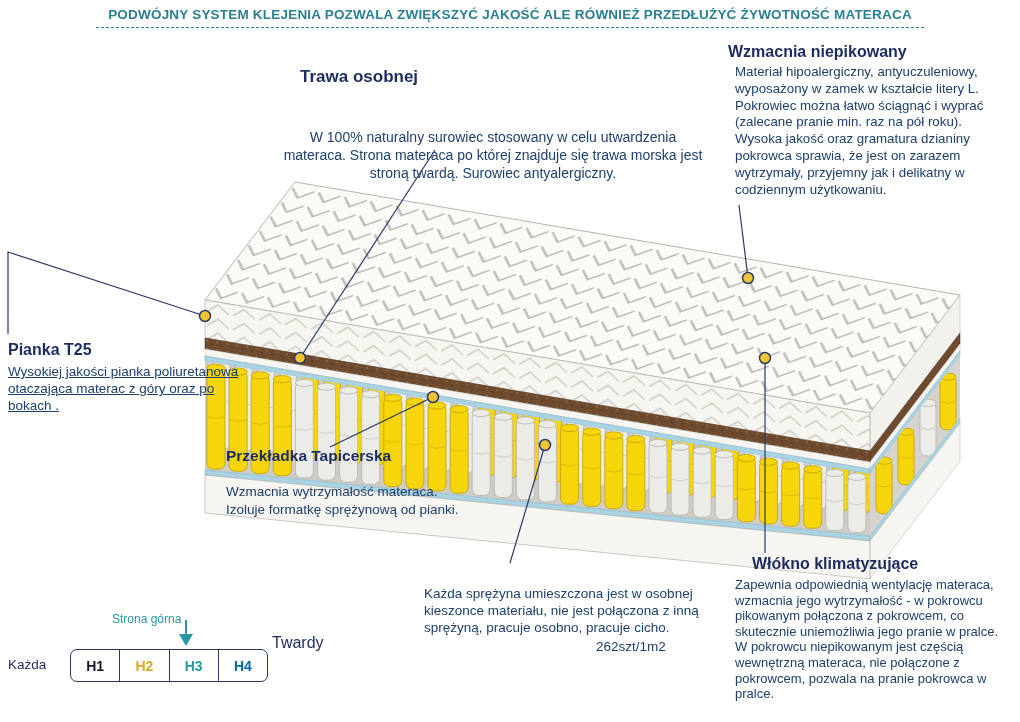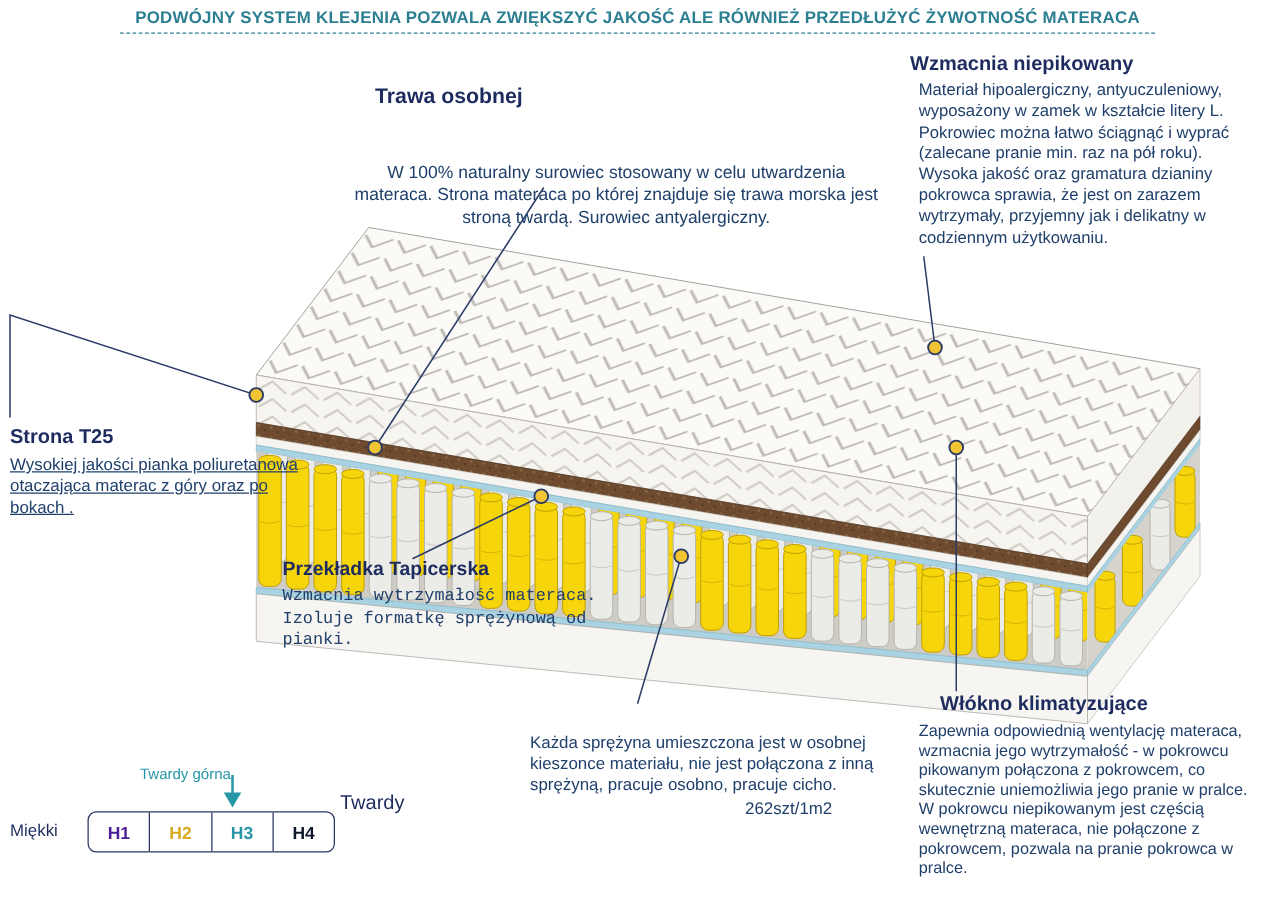--- a/index.html
+++ b/index.html
@@ -12,21 +12,21 @@
              color:#2b7f91;font-weight:bold;font-size:13.5px;letter-spacing:.2px;}
   .c-title{position:absolute;font-weight:bold;color:#1d2b5f;}
   .c-body{position:absolute;color:#20406b;}
   .t-trawa-title{left:300px;top:67px;font-size:17px;}
   .t-trawa-body{left:283px;top:91px;width:420px;text-align:center;font-size:14px;line-height:18px;margin-top:37px;}
   .t-pokro-title{left:728px;top:43px;font-size:16px;}
   .t-pokro-body{left:735px;top:64px;width:274px;font-size:13.3px;line-height:16.8px;}
   .t-pianka-title{left:8px;top:341px;font-size:16px;}
   .t-pianka-body{left:8px;top:363px;width:242px;font-size:13.5px;line-height:17px;text-decoration:underline;}
   .t-przek-title{left:226px;top:447px;font-size:15.5px;}
-  .t-przek-body{left:226px;top:469px;width:290px;font-size:13.5px;line-height:17.5px;font-family:Liberation Mono, monospace;}
+  .t-przek-body{left:226px;top:483px;width:290px;font-size:13.5px;line-height:17.5px;}
   .t-sprez-title{left:424px;top:564px;font-size:15px;}
   .t-sprez-body{left:424px;top:585px;width:294px;font-size:13.5px;line-height:17px;}
   .t-sprez-density{left:596px;top:639px;font-size:13.5px;}
   .t-wlokno-title{left:752px;top:555px;font-size:16px;}
   .t-wlokno-body{left:735px;top:577px;width:277px;font-size:13px;line-height:15.6px;}
   .t-strona{left:112px;top:612px;font-size:12px;color:#2796a5;position:absolute;}
   .t-miekki{left:8px;top:657px;font-size:13.5px;color:#1d2b5f;position:absolute;}
   .t-twardy{left:272px;top:634px;font-size:16px;color:#1d2b5f;position:absolute;}
   .scale-box{left:70px;top:649px;width:196px;height:31px;border:1.5px solid #2a3560;
              border-radius:7px;display:flex;position:absolute;background:#fff;}
@@ -445,38 +445,38 @@
   <div class="abs hdr">
     <span class="hdr-inner">PODWÓJNY SYSTEM KLEJENIA POZWALA ZWIĘKSZYĆ JAKOŚĆ ALE RÓWNIEŻ PRZEDŁUŻYĆ ŻYWOTNOŚĆ MATERACA</span>
   </div>
 
   <div class="c-title t-trawa-title">Trawa osobnej</div>
   <div class="c-body t-trawa-body">W 100% naturalny surowiec stosowany w celu utwardzenia materaca. Strona materaca po której znajduje się trawa morska jest stroną twardą. Surowiec antyalergiczny.</div>
 
   <div class="c-title t-pokro-title">Wzmacnia niepikowany</div>
   <div class="c-body t-pokro-body">Materiał hipoalergiczny, antyuczuleniowy, wyposażony w zamek w kształcie litery L. Pokrowiec można łatwo ściągnąć i wyprać (zalecane pranie min. raz na pół roku). Wysoka jakość oraz gramatura dzianiny pokrowca sprawia, że jest on zarazem wytrzymały, przyjemny jak i delikatny w codziennym użytkowaniu.</div>
 
-  <div class="c-title t-pianka-title">Strona T25</div>
+  <div class="c-title t-pianka-title">Pianka T25</div>
   <div class="c-body t-pianka-body">Wysokiej jakości pianka poliuretanowa otaczająca materac z góry oraz po bokach .</div>
 
   <div class="c-title t-przek-title">Przekładka Tapicerska</div>
   <div class="c-body t-przek-body">
     <div>Wzmacnia wytrzymałość materaca.</div>
     <div>Izoluje formatkę sprężynową od pianki.</div>
   </div>
 
   <div class="c-body t-sprez-body">Każda sprężyna umieszczona jest w osobnej kieszonce materiału, nie jest połączona z inną sprężyną, pracuje osobno, pracuje cicho.</div>
   <div class="c-body t-sprez-density">262szt/1m2</div>
 
   <div class="c-title t-wlokno-title">Włókno klimatyzujące</div>
   <div class="c-body t-wlokno-body">Zapewnia odpowiednią wentylację materaca, wzmacnia jego wytrzymałość - w pokrowcu pikowanym połączona z pokrowcem, co skutecznie uniemożliwia jego pranie w pralce. W pokrowcu niepikowanym jest częścią wewnętrzną materaca, nie połączone z pokrowcem, pozwala na pranie pokrowca w pralce.</div>
 
-  <div class="t-strona">Twardy górna</div>
-  <div class="t-miekki">Miękki</div>
+  <div class="t-strona">Strona górna</div>
+  <div class="t-miekki">Każda</div>
   <div class="scale-box">
-    <div class="scale-cell" style="color: #4c1d95;">H1</div>
+    <div class="scale-cell" style="color: #0f172a;">H1</div>
     <div class="scale-cell" style="color: rgb(217, 169, 31);">H2</div>
     <div class="scale-cell" style="color: rgb(39, 150, 165);">H3</div>
-    <div class="scale-cell" style="color: #0f172a;">H4</div>
+    <div class="scale-cell" style="color: #0369a1;">H4</div>
   </div>
   <div class="t-twardy">Twardy</div>
 
 </div>
 
 </body></html>

